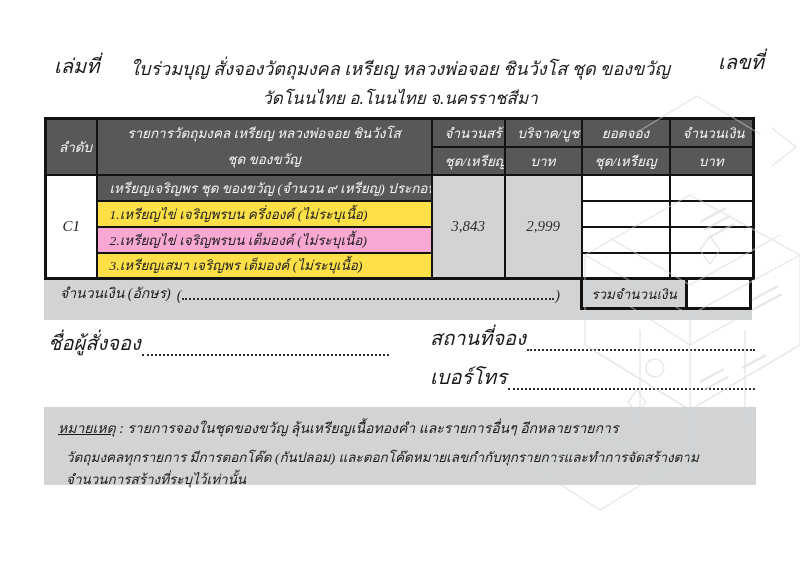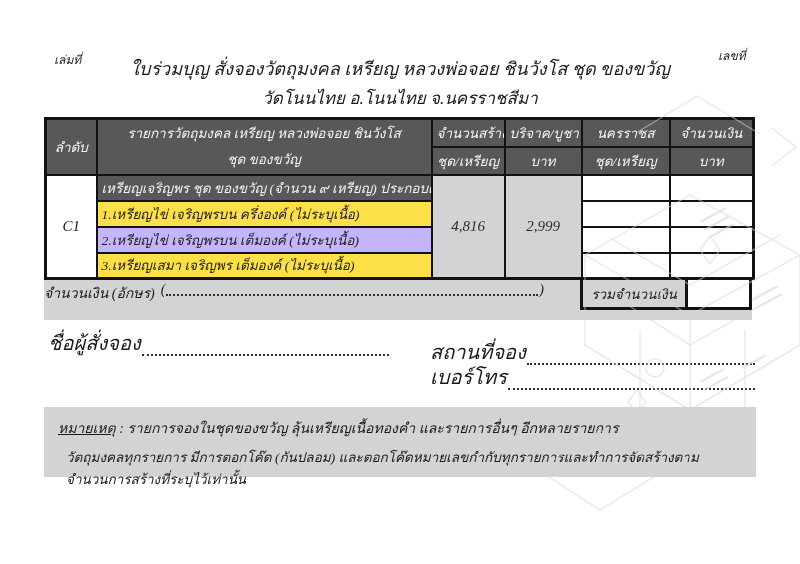--- a/index.html
+++ b/index.html
@@ -6,60 +6,60 @@
   #page{
     position:relative;
     width:800px;height:564px;
     background:#ffffff;
     overflow:hidden;
     font-family:"Liberation Serif", serif;
     font-style:italic;
     color:#1a1a1a;
   }
   
-  .corner-label{position:absolute;font-size:12px;}
+  .corner-label{position:absolute;font-size:20px;}
   #book-no{left:54px;top:50px;}
   #doc-no{left:718px;top:46px;}
   .title-line{position:absolute;left:0;width:800px;text-align:center;}
   #title{top:54px;font-size:18px;}
   #subtitle{top:84px;font-size:17px;}
   
   #order-table-wrap{position:absolute;left:44px;top:117px;z-index:2;}
   table.order{
     border-collapse:collapse;
     table-layout:fixed;
     width:708px;
     border:3px solid #121212;
   }
   table.order td, table.order th{
     border:2px solid #121212;
-    padding:0 4px;
+    padding:0 12px;
     overflow:hidden;
     white-space:nowrap;
     font-weight:normal;
   }
   tr.hrow{height:28px;}
   tr.brow{height:26px;}
   .hdr{background:#58585a;color:#f4f4f4;font-size:13.5px;text-align:center;}
   .item-hdr-line{line-height:1.9;}
   .cell-code{background:#ffffff;text-align:center;font-size:15px;}
   .cell-set{background:#58585a;color:#f2f2f2;font-size:13.5px;text-align:left;padding-left:8px;}
   .cell-item{font-size:13.5px;text-align:left;padding-left:8px;color:#222;}
   .bg-lt{background:#fde047;}
-  .bg-wh{background:#c4b5fd;}
+  .bg-wh{background:#f9a8d4;}
   .cell-num{background:#d1d3d4;text-align:center;font-size:15px;color:#2e2e2e;}
   .cell-empty{background:#ffffff;}
   
   #amount-band{
     position:absolute;left:44px;top:277px;width:708px;height:43px;
     background:#d1d3d4;z-index:1;
   }
   #amount-words{
-    position:absolute;left:0;top:5px;width:500px;
-    display:flex;font-size:14px;
+    position:absolute;left:16px;top:5px;width:500px;
+    display:flex;align-items:flex-end;font-size:14px;
   }
   #amount-words .lbl{white-space:nowrap;margin-right:6px;}
   .leader{
     display:inline-block;flex:1;
     border-bottom:2px dotted #2e2e2e;
     margin:0 1px 4px 1px;height:12px;
   }
   .paren{font-size:14px;}
   #total-box{
     position:absolute;left:536px;top:0;width:108px;height:33px;
@@ -68,27 +68,27 @@
     font-size:13.5px;z-index:3;
   }
   #grand-box{
     position:absolute;left:621px;top:0;width:87px;height:33px;
     background:#ffffff;border:3px solid #121212;box-sizing:border-box;z-index:2;
   }
   
   .field{position:absolute;display:flex;align-items:flex-end;font-size:20px;z-index:2;}
   .field .flabel{white-space:nowrap;}
   #f-name{left:48px;top:327px;width:342px;}
-  #f-place{left:430px;top:336px;width:326px;}
+  #f-place{left:430px;top:322px;width:326px;}
   #f-date{left:48px;top:361px;}
   #f-phone{left:430px;top:361px;width:326px;}
   .field .leader{margin-bottom:3px;}
   
   #note-box{
-    position:absolute;left:44px;top:407px;width:712px;height:70px;
+    position:absolute;left:44px;top:407px;width:712px;height:78px;
     background:#d1d3d4;box-sizing:border-box;padding:10px 16px 0 14px;z-index:2;
   }
   #note-line1{font-size:14px;}
   #note-line1 .note-label{text-decoration:underline;}
   #note-line2{font-size:13.5px;margin-top:7px;margin-left:8px;}
   
   #watermark{position:absolute;left:0;top:0;z-index:4;pointer-events:none;opacity:0.55;}
 </style>
 </head>
 <body>
@@ -112,33 +112,33 @@
       </colgroup>
       <tbody>
           <tr class="hrow">
         <th class="hdr" rowspan="2">ลำดับ</th>
         <th class="hdr" rowspan="2">
           <div class="item-hdr-line">รายการวัตถุมงคล เหรียญ หลวงพ่อจอย ชินวังโส</div>
           <div class="item-hdr-line">ชุด ของขวัญ</div>
         </th>
         <th class="hdr">จำนวนสร้าง</th>
         <th class="hdr">บริจาค/บูชา</th>
-        <th class="hdr">นครราชส</th>
+        <th class="hdr">ยอดจอง</th>
         <th class="hdr">จำนวนเงิน</th>
       </tr>
       <tr class="hrow">
         <th class="hdr">ชุด/เหรียญ</th>
         <th class="hdr">บาท</th>
         <th class="hdr">ชุด/เหรียญ</th>
         <th class="hdr">บาท</th>
       </tr>
       <tr class="brow">
         <td class="cell-code" rowspan="4">C1</td>
         <td class="cell-set">เหรียญเจริญพร ชุด ของขวัญ  (จำนวน ๙ เหรียญ) ประกอบด้วย</td>
-        <td class="cell-num" rowspan="4">4,816</td>
+        <td class="cell-num" rowspan="4">3,843</td>
         <td class="cell-num" rowspan="4">2,999</td>
         <td class="cell-empty"></td>
         <td class="cell-empty"></td>
       </tr>
       <tr class="brow">
         <td class="cell-item bg-lt">1.เหรียญไข่ เจริญพรบน ครึ่งองค์ (ไม่ระบุเนื้อ)</td>
         <td class="cell-empty"></td>
         <td class="cell-empty"></td>
       </tr>
       <tr class="brow">

